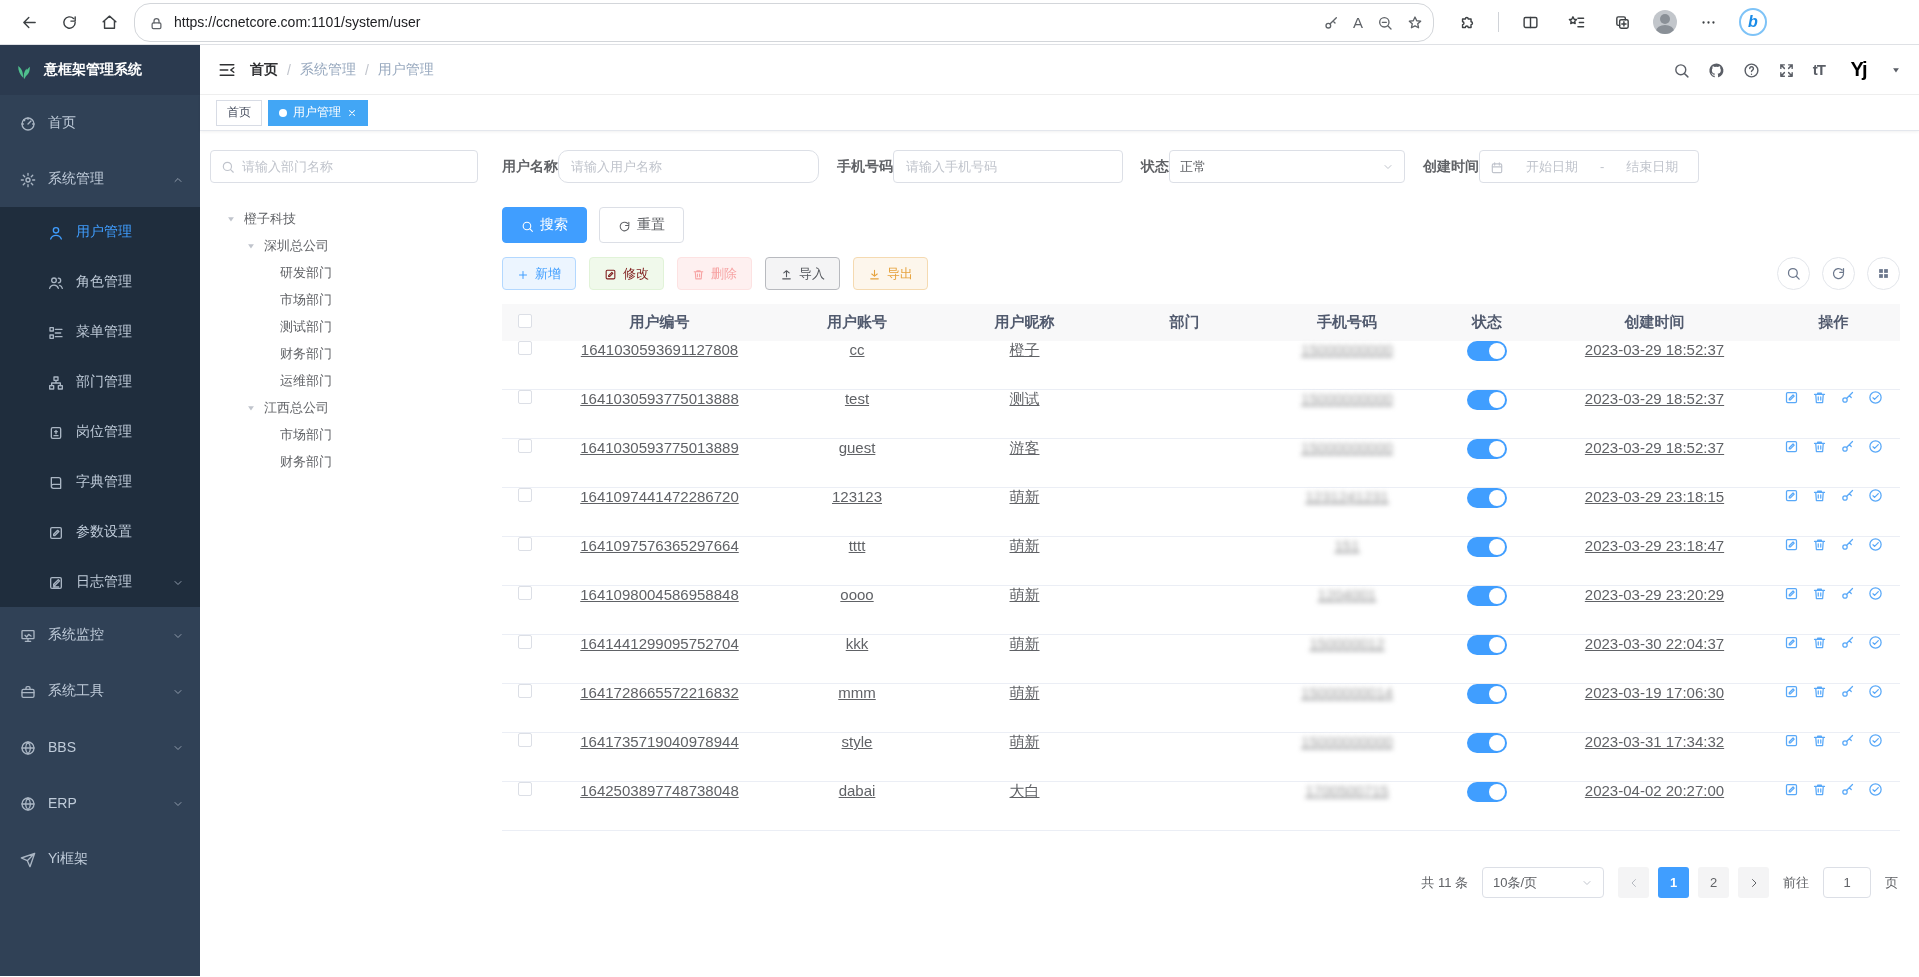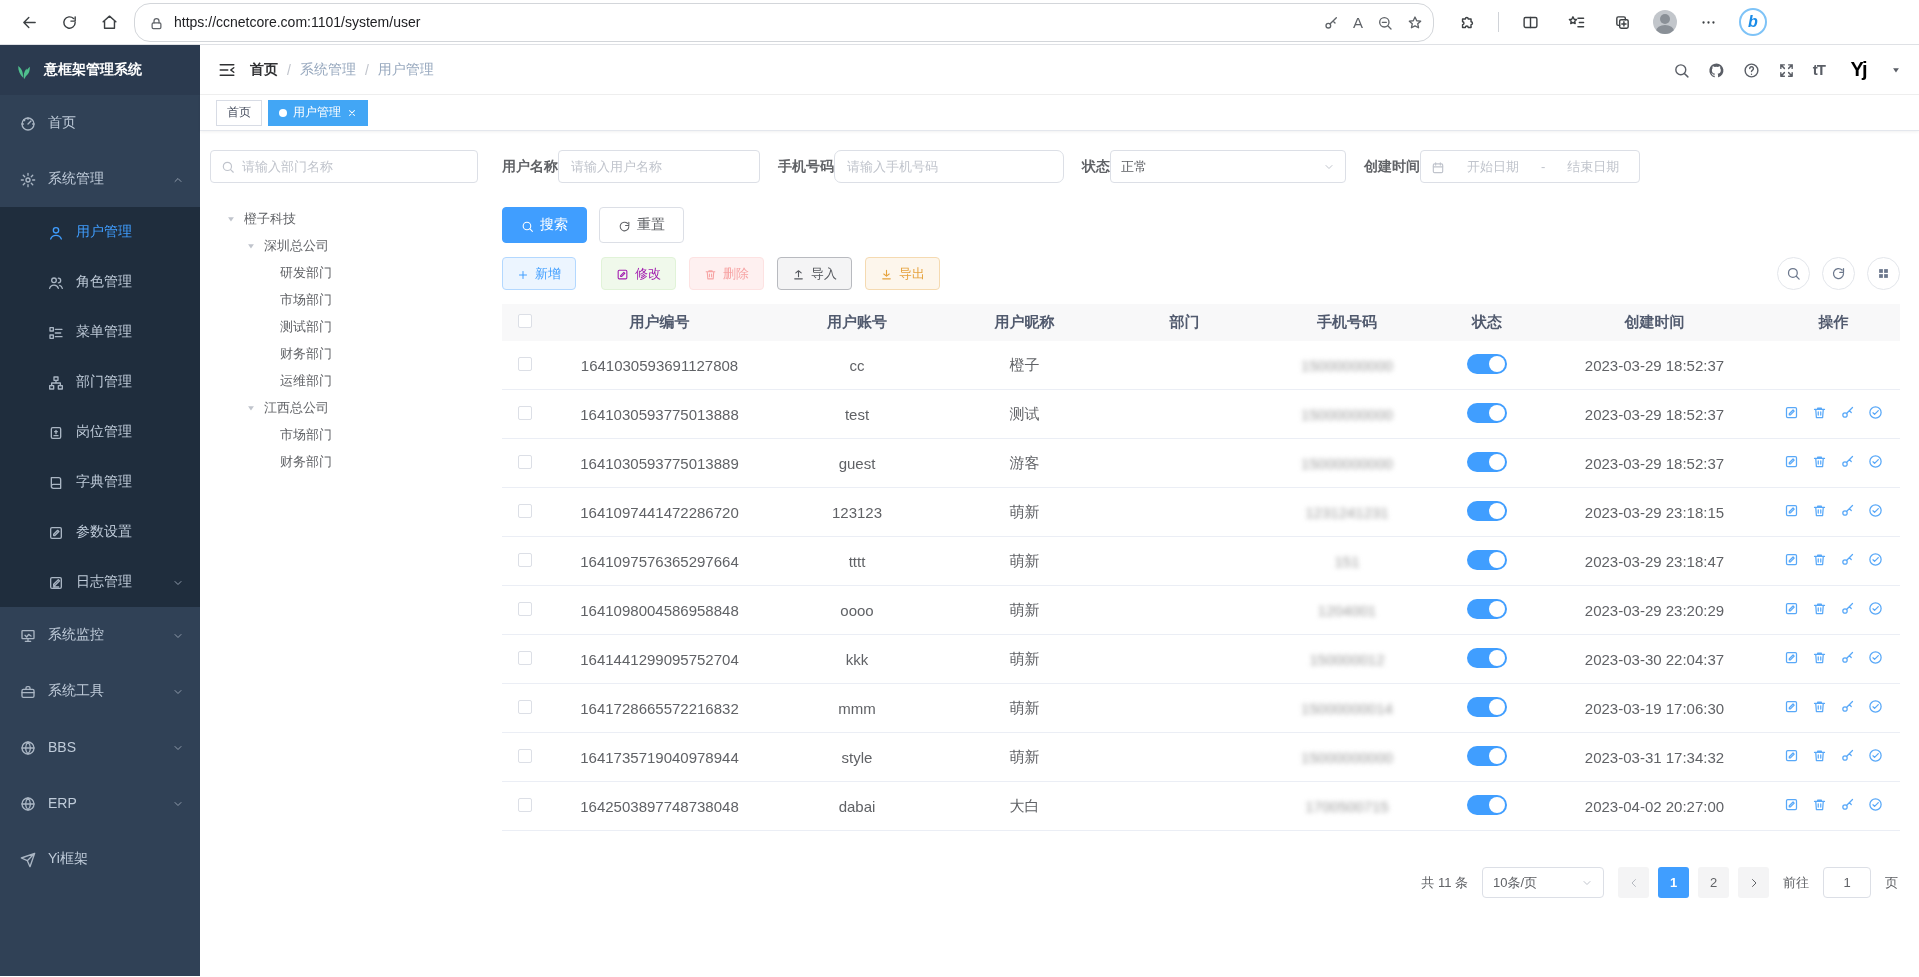--- a/index.html
+++ b/index.html
@@ -92,32 +92,32 @@
 
   .search-row { margin-top:24px; display:flex; gap:12px; }
   .btn { height:36px; border-radius:4px; border:1px solid #dcdfe6; background:#fff; color:#606266;
     font-size:14px; display:inline-flex; align-items:center; gap:6px; padding:0 18px; cursor:pointer;
     font-family:inherit; }
   .btn-primary { background:#409eff; border-color:#409eff; color:#fff; }
 
   .toolbar-row { margin-top:14px; display:flex; gap:13px; align-items:center; }
   .btn-sm { height:33px; font-size:13px; padding:0 14px; }
   .btn-add { background:#ecf5ff; border-color:#b3d8ff; color:#409eff; }
-  .btn-edit { background:#f0f9eb; border-color:#e1f3d8; color:#a21caf;margin-left:12px; }
+  .btn-edit { background:#f0f9eb; border-color:#e1f3d8; color:#7f1d1d; }
   .btn-del { background:#fef0f0; border-color:#fde2e2; color:#f7a3a3; }
   .btn-import { background:#f4f4f5; border-color:#b8babf; color:#54575d; }
   .btn-export { background:#fdf6ec; border-color:#f5dab1; color:#e6a23c; }
   .tool-circles { margin-left:auto; display:flex; gap:12px; }
   .circ { width:33px; height:33px; border-radius:50%; border:1px solid #e3e6eb; background:#fff;
     color:#6b778c; display:flex; align-items:center; justify-content:center; font-size:15px; cursor:pointer; }
 
   
   .table { margin-top:14px; width:1398px; font-size:15px; }
   .thead { display:flex; background:#f8f8f9; height:37px; align-items:center; color:#515a6e; font-weight:bold; }
-  .trow { display:flex; height:49px; align-items:center; border-bottom:1px solid #ebeef5; color:#606266; }
+  .trow { display:flex; height:49px; border-bottom:1px solid #ebeef5; color:#606266;text-decoration:underline; }
   .td { text-align:center; }
   .c-chk { width:45px; } .c-id { width:225px; } .c-acct { width:170px; } .c-nick { width:165px; }
   .c-dept { width:155px; } .c-phone { width:170px; } .c-status { width:110px; }
   .c-created { width:225px; } .c-ops { width:133px; }
   .cb { width:14px; height:14px; border:1px solid #dcdfe6; border-radius:2px; background:#fff;
     display:inline-block; cursor:pointer; }
   .blurred { filter:blur(2.5px); color:#9b9b9b; user-select:none; }
   .toggle { width:40px; height:20px; border-radius:10px; background:#409eff; position:relative;
     display:inline-block; cursor:pointer; }
   .toggle::after { content:""; position:absolute; right:2px; top:2px; width:16px; height:16px;
@@ -600,23 +600,23 @@
             </div>
           <div class="tnode lv2">
               <span>财务部门</span>
             </div>
         </div>
       </div>
 
       <div class="right-panel">
         <div class="filter-row">
           <span class="f-label">用户名称</span>
-          <input class="inp" style="width: 202px;" placeholder="请输入用户名称">
+          <input class="inp" style="width: 261px; border-radius: 10px;" placeholder="请输入用户名称">
           <span class="f-label">手机号码</span>
-          <input class="inp" style="width: 230px; border-radius: 7px;" placeholder="请输入手机号码">
+          <input class="inp" style="width: 230px;" placeholder="请输入手机号码">
           <span class="f-label">状态</span>
           <div class="sel" style="width:236px;">
             <span>正常</span>
             <span class="chev"><svg class="i">
                   <use href="#s-chevdown"></use>
                 </svg></span>
           </div>
           <span class="f-label">创建时间</span>
           <div class="daterange">
             <span class="cal"><svg class="i">

